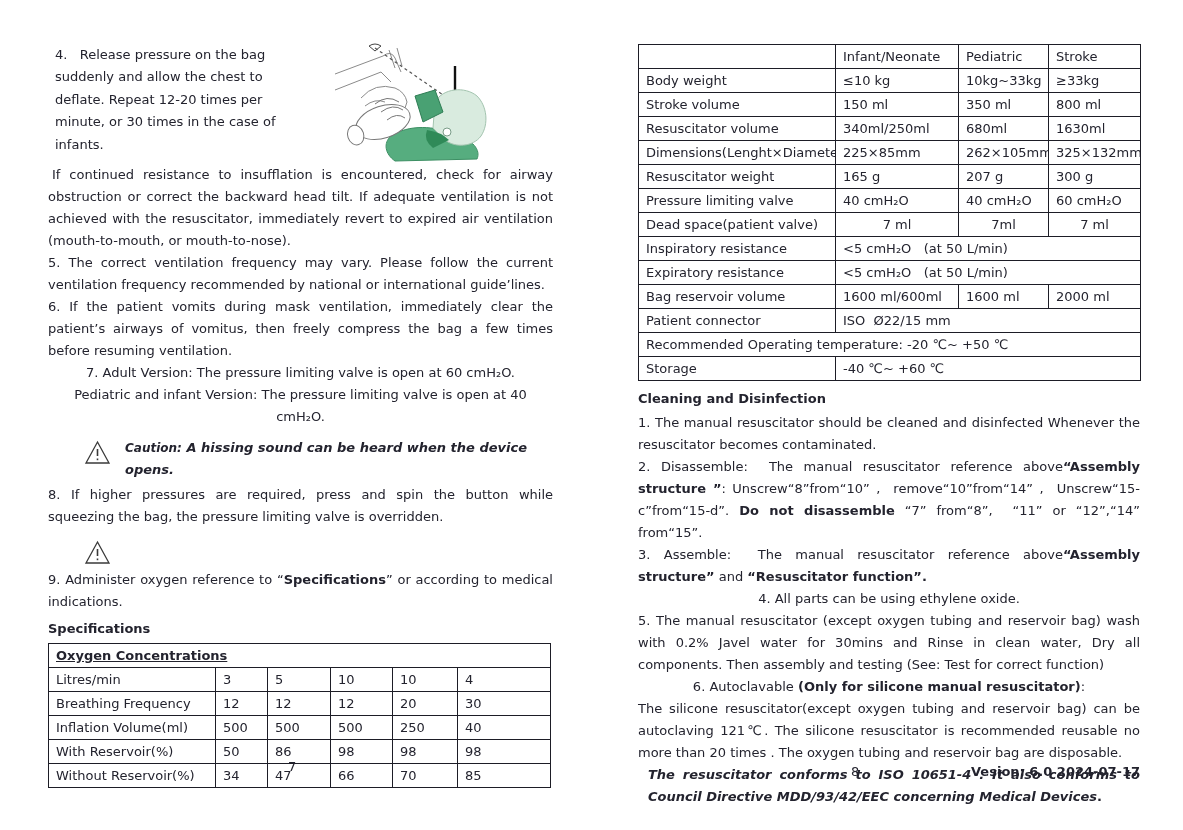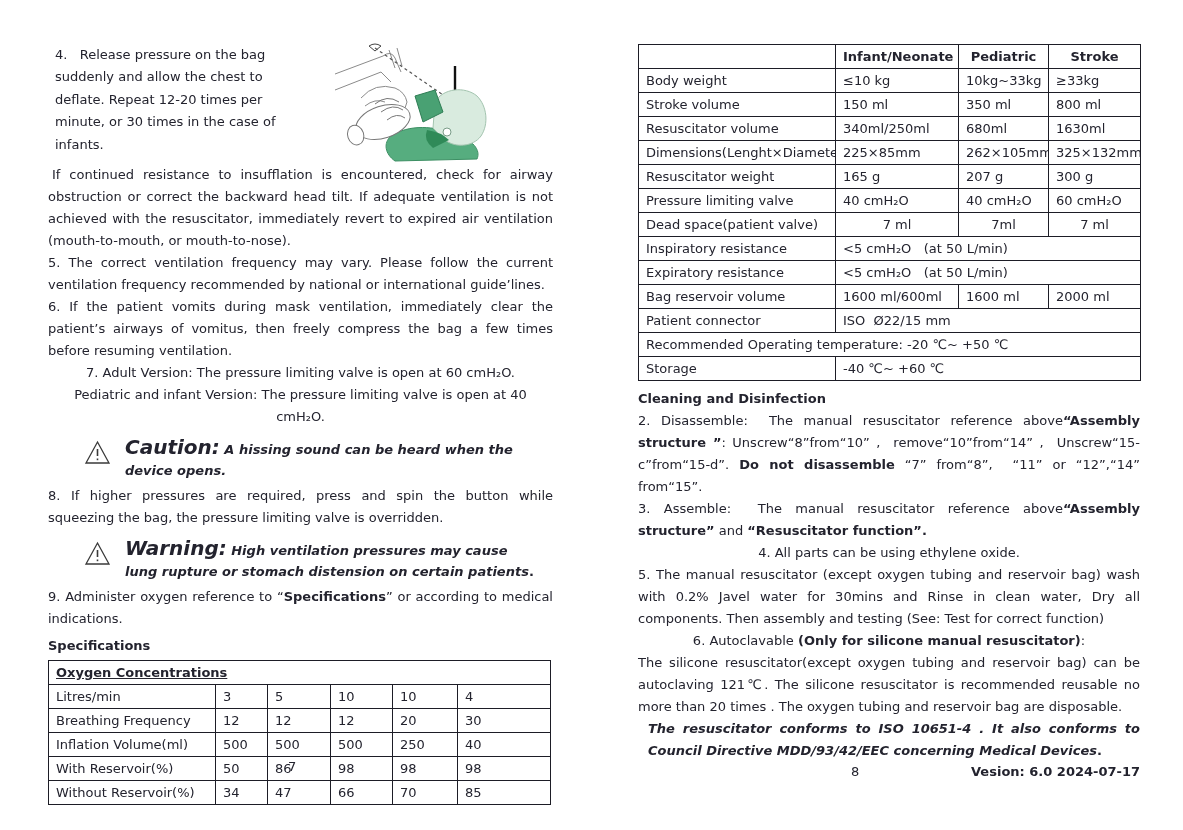--- a/index.html
+++ b/index.html
@@ -5,32 +5,32 @@
   html,body{margin:0;padding:0;background:#fff;}
   #canvas{position:relative;width:1183px;height:830px;background:#fff;overflow:hidden;
           font-family:"DejaVu Sans","Liberation Sans",sans-serif;color:#23232e;font-size:13px;line-height:22px;}
   .col{position:absolute;top:44px;}
   #left-col{left:48px;width:505px;}
   #right-col{left:638px;width:502px;}
   p{margin:0;text-align:justify;}
   .nojust{text-align:center;}
   .b{font-weight:700;}
   .bi{font-weight:700;font-style:italic;}
-  .cap{font-weight:700;font-style:italic;font-size:20px;}
+  .cap{font-weight:700;font-style:italic;font-size:12px;}
   .row4{display:flex;align-items:flex-start;}
   .item4-text{width:246px;padding-left:7px;line-height:22.4px;text-align:left;}
   .illus{margin-left:30px;margin-top:-4px;flex:0 0 auto;}
   .alert-row{display:flex;align-items:flex-start;margin:9px 0 4px 36px;}
   .alert-row .tri{flex:0 0 auto;margin:3px 14px 0 0;}
   .alert-text{line-height:21px;text-align:left;}
   .heading{font-weight:700;margin-top:5px;}
   table.t{border-collapse:collapse;table-layout:fixed;width:502px;margin-top:3px;}
   table.t td{border:1px solid #1d1d26;padding:1px 7px;height:21px;line-height:19px;overflow:hidden;white-space:nowrap;}
   td.c{text-align:center;}
-  td.hb{font-weight:700;text-align:center;}
+  td.hb{font-weight:400;}
   td.title{font-weight:700;text-decoration:underline;}
   .footer{position:absolute;font-size:13px;}
   #pg7{left:288px;top:756px;}
   #pg8{left:851px;top:761px;}
   #version{left:955px;top:761px;width:185px;text-align:right;font-weight:bold;}
   .conform{padding-left:10px;}
   .sp8{margin-top:2px;}
 </style>
 </head>
 <body>
@@ -95,21 +95,20 @@
     </div>
 
     <p>8. If higher pressures are required, press and spin the button while squeezing the bag, the pressure limiting valve is overridden.</p>
 
     <div class="alert-row">
       <svg class="tri" width="27" height="25" viewBox="0 0 27 25">
         <path d="M13.5,2 L25,23 L2,23 Z" fill="none" stroke="#3a3a3a" stroke-width="1.3"></path>
         <line x1="13.5" y1="9" x2="13.5" y2="16" stroke="#3a3a3a" stroke-width="1.6"></line>
         <line x1="13.5" y1="18.5" x2="13.5" y2="20.2" stroke="#3a3a3a" stroke-width="1.6"></line>
       </svg>
-      <div class="alert-text" style="max-width:410px;"><span class="cap">Warning:</span><span class="bi"> High ventilation pressures may cause lung rupture or stomach distension </span><span class="bi">on certain patients</span><span class="b">.</span></div>
     </div>
 
     <p><span>9. Administer oxygen reference to “</span><span class="b">Specifications</span><span>” or according to medical indications.</span></p>
 
     <div class="heading">Specifications</div>
 
     <table class="t">
       <colgroup>
           <col style="width:167px">
           <col style="width:52px">
@@ -247,20 +246,21 @@
         </tr>
         <tr>
           <td>Storage</td>
           <td colspan="3">-40 ℃~ +60 ℃</td>
         </tr>
       </tbody>
     </table>
 
     <div class="heading" style="margin-top:7px;">Cleaning and Disinfection</div>
 
+    <p class="sp8">1. The manual resuscitator should be cleaned and disinfected Whenever the resuscitator becomes contaminated.</p>
     <p><span>2. Disassemble: &nbsp;The manual resuscitator reference above</span><span class="b">“Assembly structure ”</span><span>: Unscrew“8”from“10” , &nbsp;remove“10”from“14” , &nbsp;Unscrew“15-c”from“15-d”. </span><span class="b">Do not disassemble</span><span> “7” from“8”, &nbsp;“11” or “12”,“14” from“15”.</span></p>
     <p><span>3. Assemble: &nbsp;The manual resuscitator reference above</span><span class="b">“Assembly structure”</span><span> and </span><span class="b">“Resuscitator function”.</span></p>
     <p class="nojust">4. All parts can be using ethylene oxide.</p>
     <p>5. The manual resuscitator (except oxygen tubing and reservoir bag) wash with 0.2% Javel water for 30mins and Rinse in clean water, Dry all components. Then assembly and testing (See: Test for correct function)</p>
     <p class="nojust"><span>6. Autoclavable </span><span class="b">(Only for silicone manual resuscitator)</span><span>:</span></p>
     <p>The silicone resuscitator(except oxygen tubing and reservoir bag) can be autoclaving 121℃. The silicone resuscitator is recommended reusable no more than 20 times . The oxygen tubing and reservoir bag are disposable.</p>
     <p class="conform"><span class="bi">The resuscitator conforms to ISO 10651-4 . It also conforms to Council Directive MDD/93/42/EEC concerning Medical Devices</span><span class="b">.</span></p>
   </div>
 
   <div class="footer" id="pg7">7</div>

